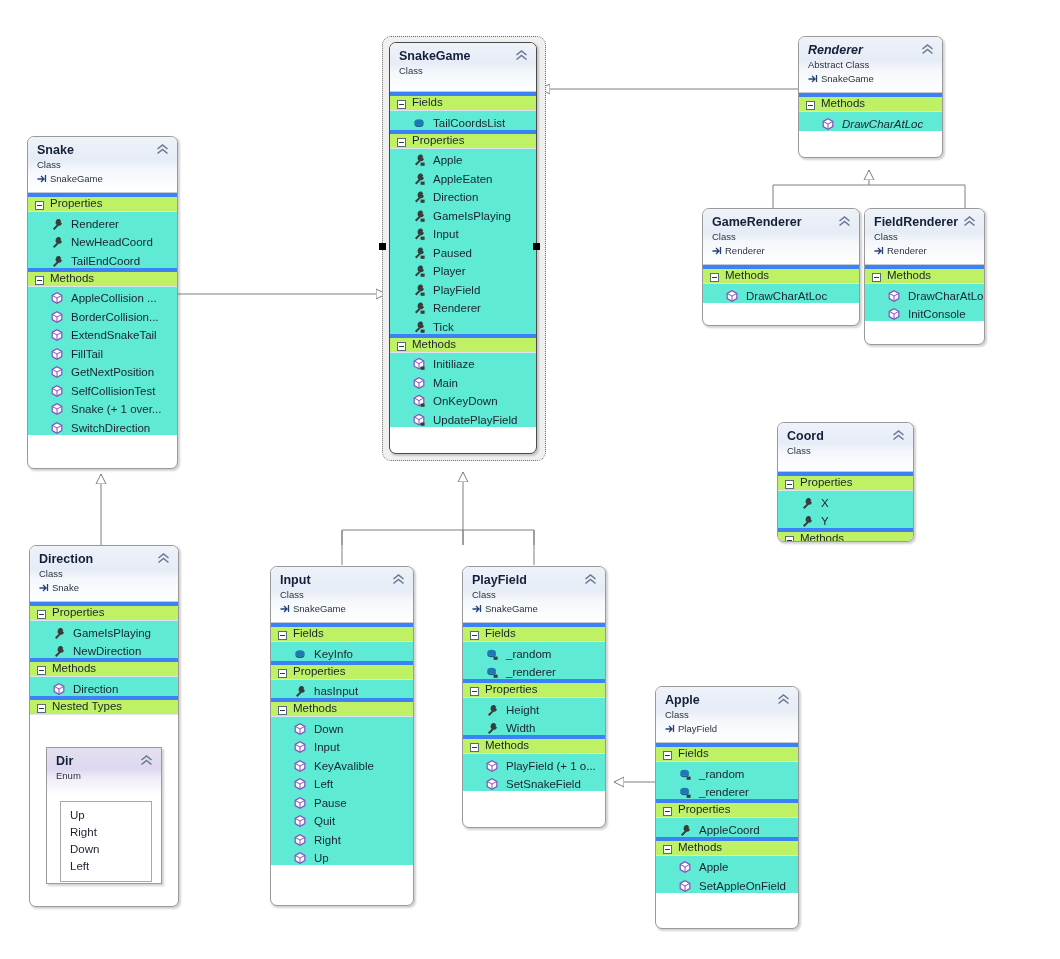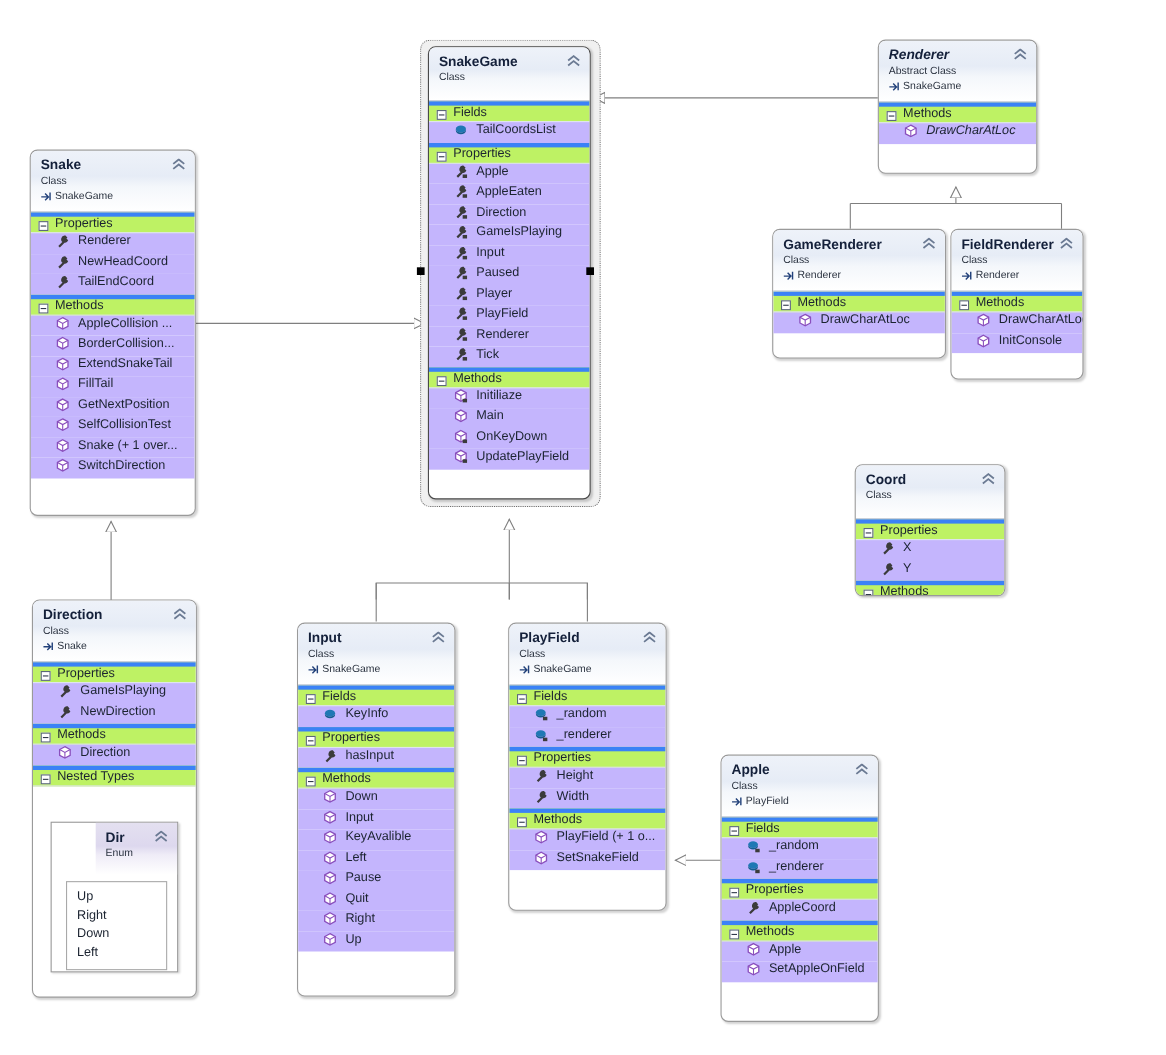--- a/index.html
+++ b/index.html
@@ -35,21 +35,20 @@
   }
 
   .hdr {
     padding: 6px 9px 7px 9px;
     background: linear-gradient(to bottom, #eef2f9 0%, #e6ecf6 42%, #f4f7fb 60%, #ffffff 100%);
     border-bottom: 1px solid #c4cbd6;
     position: relative;
   }
   .hdr-purple {
     background: linear-gradient(to bottom, #e4e0f0 0%, #ddd8ee 45%, #efecf7 62%, #ffffff 100%);
-    margin-left: 40px;
   }
   .hdr .title {
     font-size: 12.5px; font-weight: bold; color: #14203a; line-height: 15px;
   }
   .hdr .title.abstract { font-style: italic; }
   .hdr .kind { font-size: 9.5px; color: #2b3340; line-height: 12px; margin-top: 1px; }
   .hdr .parent { font-size: 9.5px; color: #2b3340; line-height: 13px; margin-top: 1px; padding-left: 13px; position: relative; }
   .hdr .parent .nest-ic {
     position: absolute; left: 0; top: 2px; width: 11px; height: 9px;
   }
@@ -66,22 +65,22 @@
   .group-row .exp {
     width: 9px; height: 9px; border: 1px solid #5b6878;
     background: #fff; position: relative; margin-right: 6px; flex: 0 0 auto;
   }
   .group-row .exp::before {
     content: ""; position: absolute; left: 1px; top: 3px; width: 5px; height: 1px; background: #30394a;
   }
   .group-row .glabel { font-size: 11.5px; color: #1b2330; line-height: 14px; }
 
   .member {
-    display: flex; align-items: flex-start;
-    padding-left: 22px; height: 18.5px; background: #c4b5fd;
+    display: flex; align-items: flex-end;
+    padding-left: 22px; height: 18.5px; background: #5eead4;
   }
   .member .mic { width: 14px; height: 14px; margin-right: 7px; flex: 0 0 auto; }
   .member .mlabel { font-size: 11.5px; color: #1b2330; line-height: 14px; white-space: nowrap; }
   .member .mlabel.abstract { font-style: italic; }
 
   .enum-body {
     margin: 6px 9px 9px 13px;
     background: #ffffff;
     border: 1px solid #a9a9a9;
     padding: 5px 0 6px 0;

